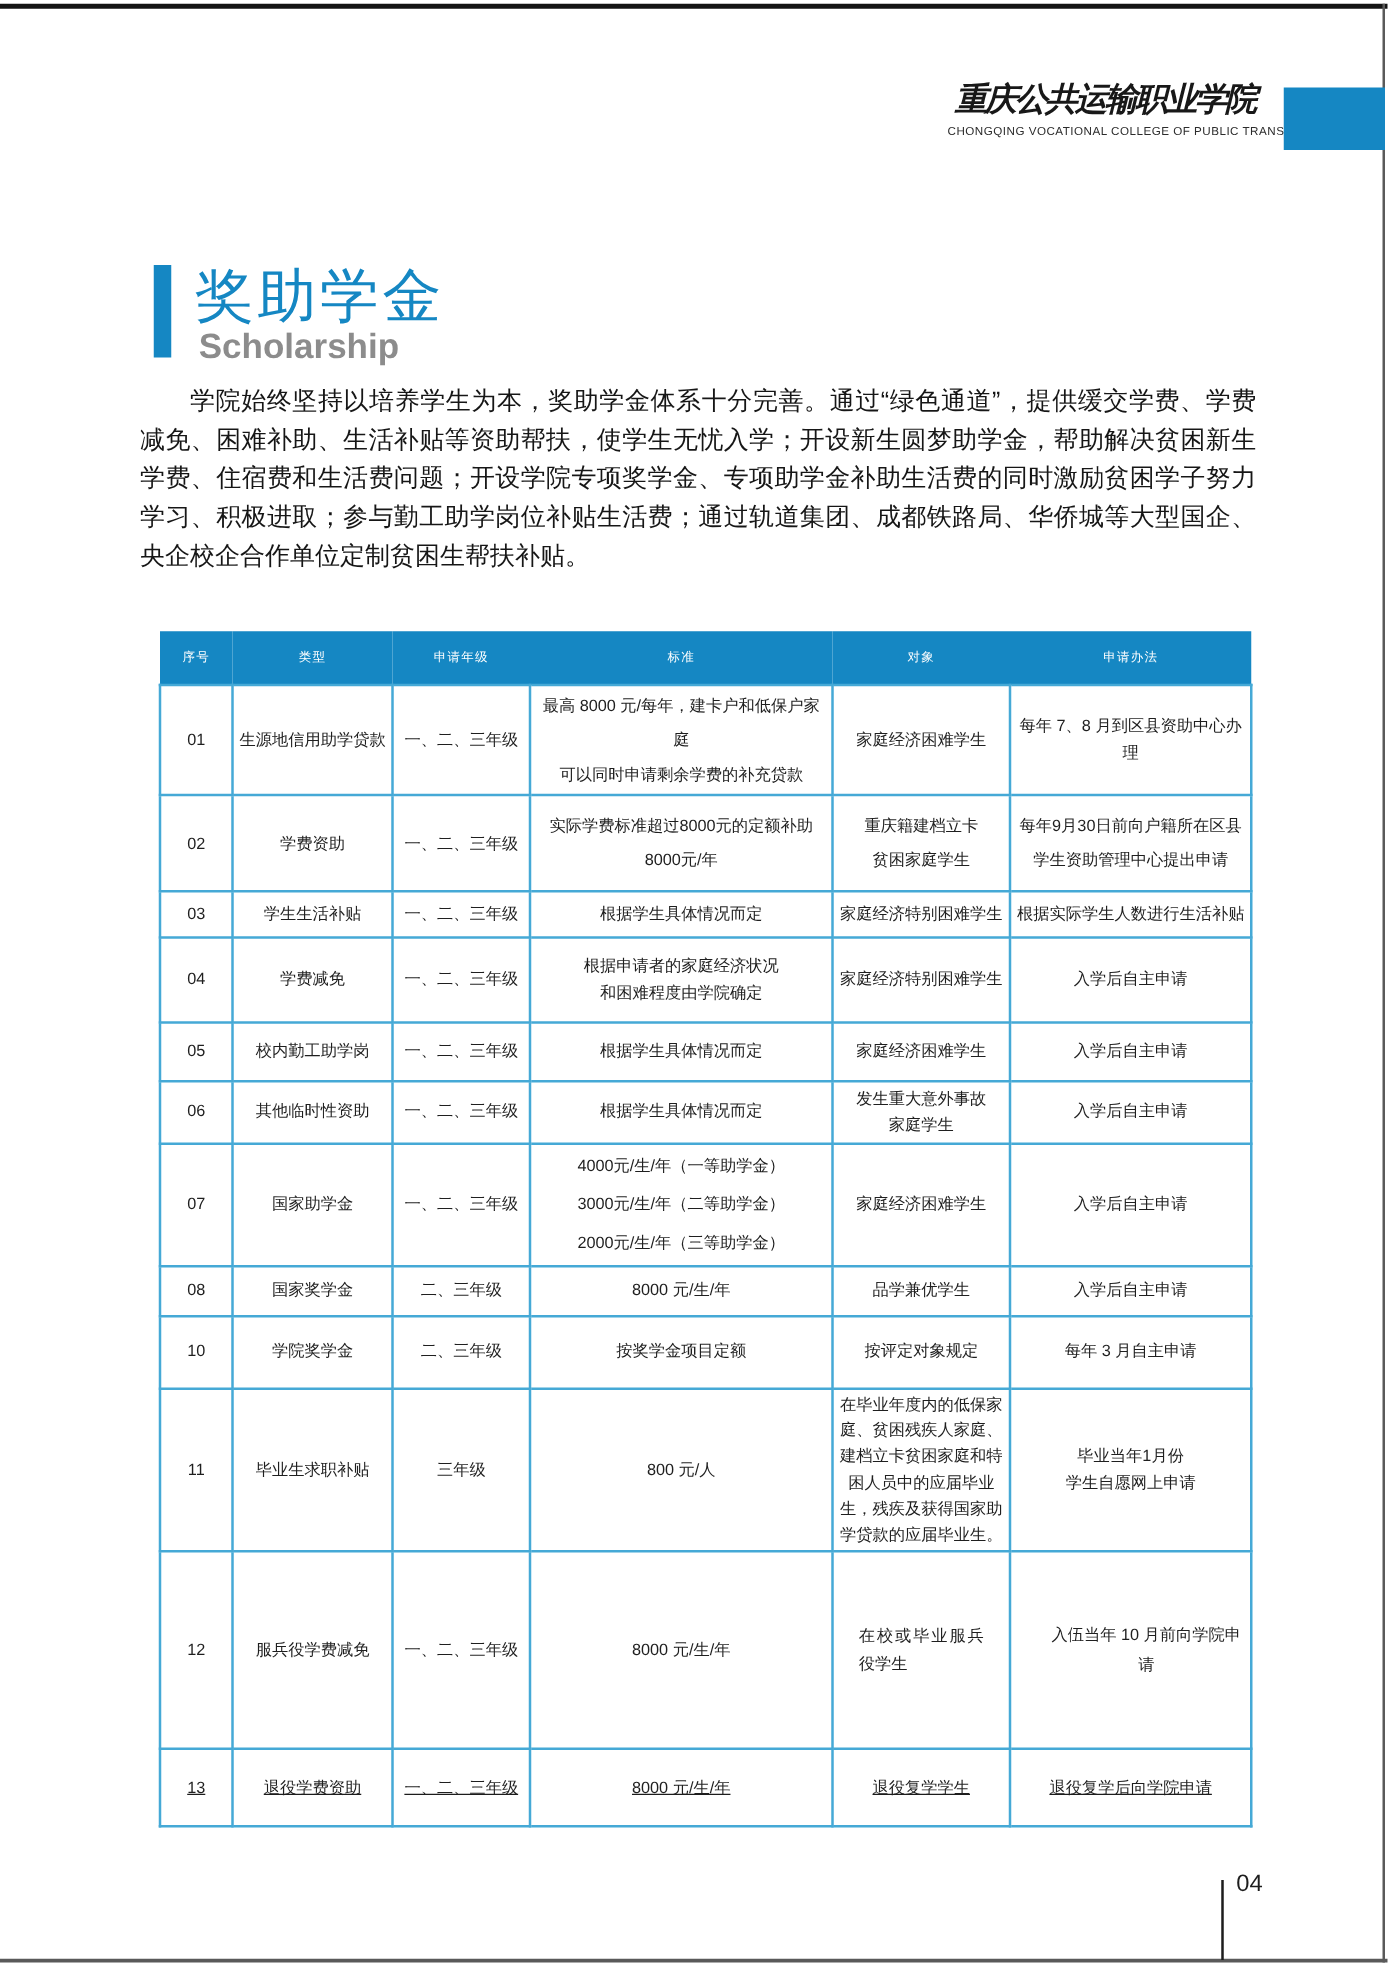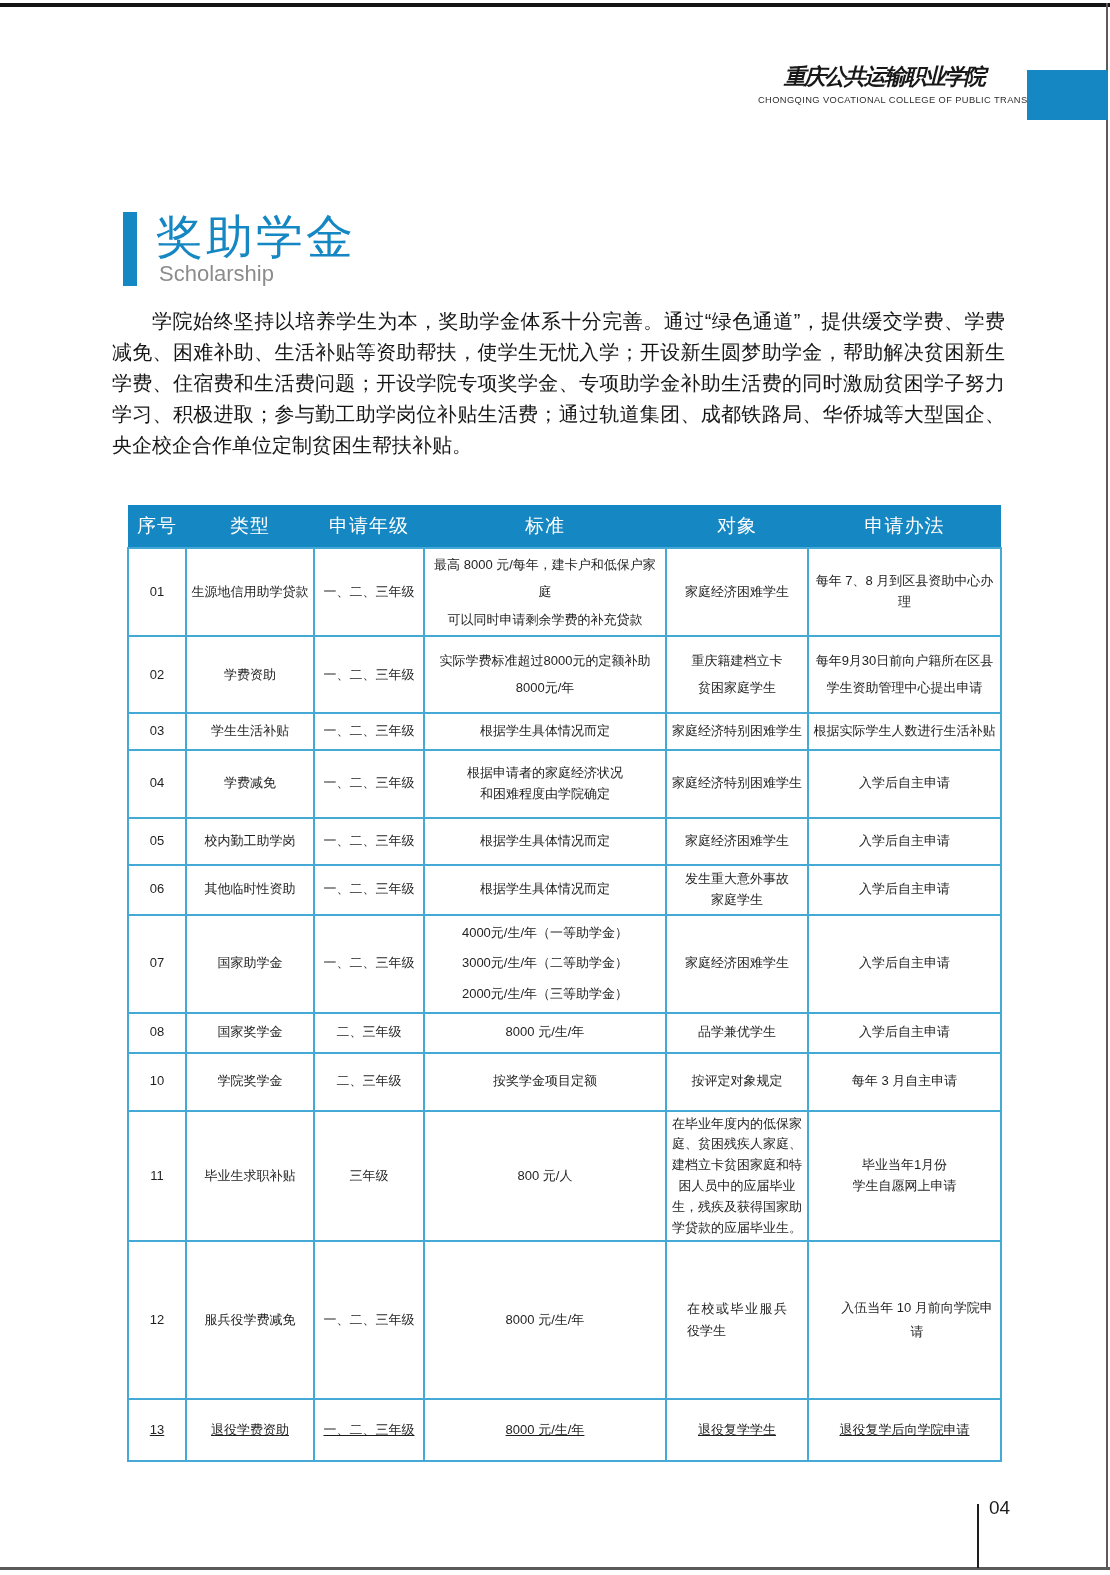--- a/index.html
+++ b/index.html
@@ -10,45 +10,45 @@
   }
   
   .page-border-top{position:absolute;left:0;top:3px;width:1110px;height:4px;background:#141414;}
   .page-border-bottom{position:absolute;left:0;top:1567px;width:1110px;height:3px;background:#5a5a5a;}
   .page-border-right{position:absolute;left:1106px;top:3px;width:2px;height:1567px;background:#5a5a5a;}
 
   
   .logo{position:absolute;left:758px;top:62px;width:252px;text-align:center;}
   .logo-cn{
     font-family:"Liberation Serif","DejaVu Serif",serif;
-    font-size:22px;font-weight:900;font-style:italic;color:#181818;
+    font-size:26px;font-weight:900;font-style:italic;color:#181818;
     letter-spacing:-2px;white-space:nowrap;
   }
   .logo-en{font-size:9.3px;color:#2c2c2c;letter-spacing:0.4px;margin-top:3px;white-space:nowrap;}
   .logo-block{position:absolute;left:1027px;top:70px;width:81px;height:50px;background:#1587c3;}
 
   
   .title-bar{position:absolute;left:123px;top:212px;width:14px;height:74px;background:#1587c3;}
   .title-cn{position:absolute;left:156px;top:206px;font-size:47px;font-weight:400;color:#1587c3;letter-spacing:3px;}
-  .title-en{position:absolute;left:159px;top:261px;font-size:22px;color:#8c8c8c;}
+  .title-en{position:absolute;left:159px;top:261px;font-size:28px;color:#8c8c8c;font-weight:bold;}
 
   
   .intro{
     position:absolute;left:112px;top:306px;width:893px;
     font-size:20px;line-height:31px;color:#161616;
     text-align:justify;text-indent:2em;
   }
 
   
   .table-wrap{position:absolute;left:127px;top:505px;}
   table{border-collapse:collapse;width:873px;table-layout:fixed;}
   col.c1{width:58px;}  col.c2{width:128px;} col.c3{width:110px;}
   col.c4{width:242px;} col.c5{width:142px;} col.c6{width:193px;}
   thead th{
-    background:#1587c3;color:#ffffff;font-size:19px;font-weight:400;
+    background:#1587c3;color:#ffffff;font-size:10px;font-weight:400;
     height:40px;border:none;letter-spacing:1px;
   }
   tbody td{
     border:2px solid #45a9d6;font-size:13px;color:#1f1f1f;
     text-align:center;vertical-align:middle;line-height:1.6;
     padding:2px 3px;white-space:pre-line;word-break:break-all;
   }
   tbody tr:nth-child(1){height:75px;}
   tbody tr:nth-child(2){height:77px;}
   tbody tr:nth-child(3){height:37px;}

